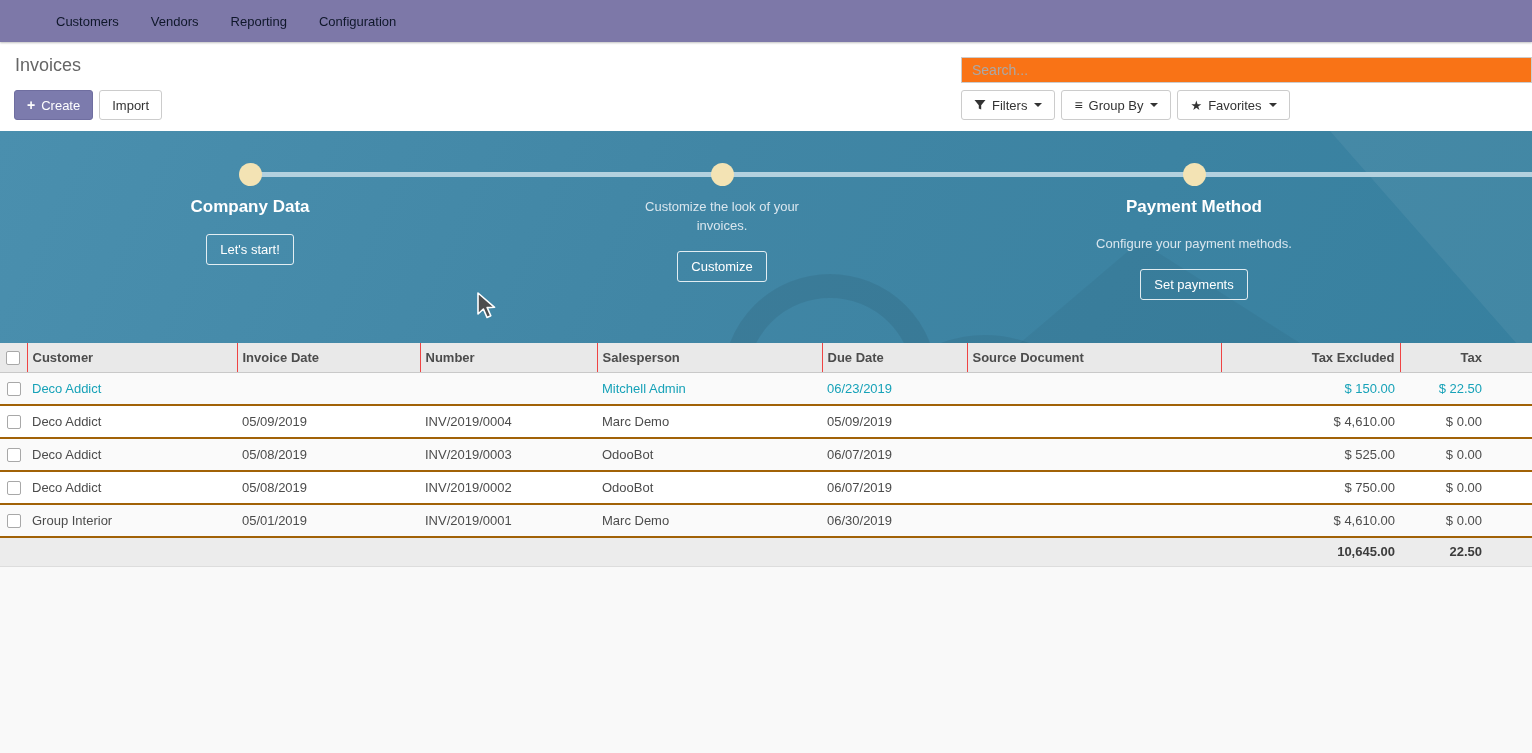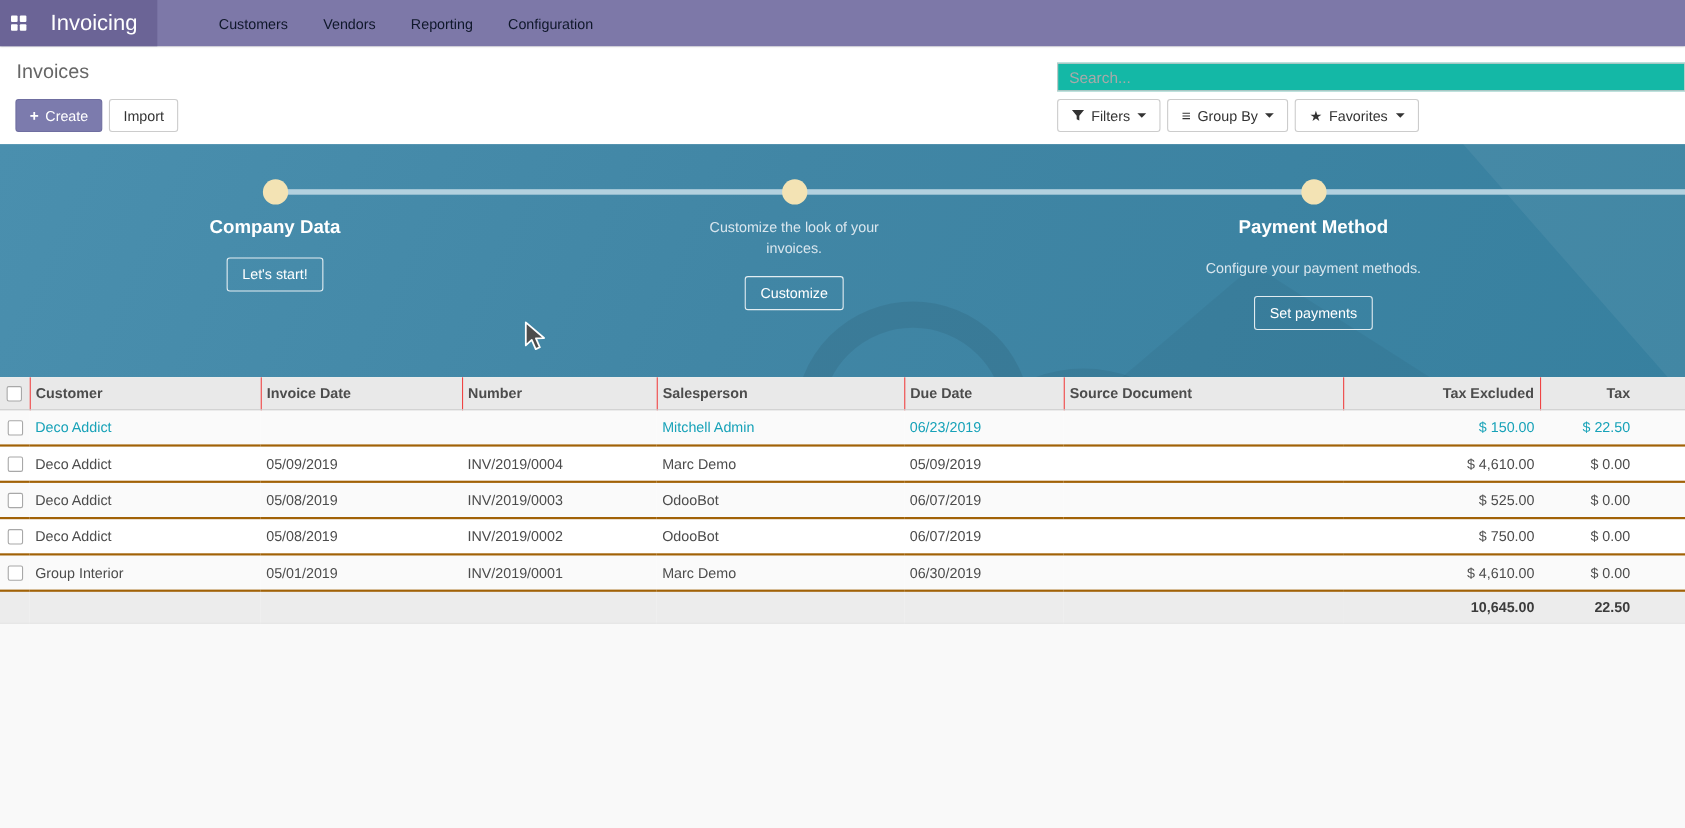--- a/index.html
+++ b/index.html
@@ -28,21 +28,21 @@
   
   .control-panel { position:absolute; top:42px; left:0; right:0; height:102px; background:#ffffff; }
   .breadcrumb { position:absolute; left:15px; top:13px; font-size:18px; color:#666; }
   .cp-buttons { position:absolute; left:14px; top:48px; display:flex; }
   .btn { display:inline-flex; align-items:center; height:30px; padding:0 12px;
     font-size:13px; border-radius:3px; border:1px solid #cccccc; background:#fff;
     color:#333; cursor:pointer; }
   .btn-primary { background:#7c7bad; border-color:#6f6ea0; color:#fff; margin-right:6px; }
   .btn-primary .plus { font-weight:bold; margin-right:6px; font-size:14px; }
   .searchbox { position:absolute; left:961px; top:15px; width:571px; height:26px;
-    border:1px solid #cccccc; background:#14b8a6; padding:0 10px; font-size:14px;
+    border:1px solid #cccccc; background:#f97316; padding:0 10px; font-size:14px;
     color:#333; font-family:"Liberation Sans",sans-serif; outline:none; }
   .searchbox::placeholder { color:#a9a9a9; }
   .filter-row { position:absolute; left:961px; top:48px; display:flex; }
   .filter-btn { margin-right:6px; }
   .filter-btn .ico { margin-right:6px; display:inline-flex; align-items:center; }
   .filter-btn .bars { font-size:14px; line-height:1; }
   .filter-btn .star { font-size:13px; line-height:1; }
   .caret { display:inline-block; width:0; height:0; margin-left:7px;
     border-left:4px solid transparent; border-right:4px solid transparent;
     border-top:4px solid #333; }
@@ -88,29 +88,20 @@
   tfoot td { height:29px; background:#ececec; font-weight:bold; color:#3c3c3c;
     border-top:1px solid #cfcfcf; border-bottom:1px solid #dddddd; padding:0 5px; }
 
   
   .cursor { position:absolute; z-index:99; pointer-events:none; }
 </style>
 </head>
 <body>
 
 <div class="navbar">
-  <div class="brand">
-    <div class="apps-icon">
-      <span></span>
-        <span></span>
-        <span></span>
-        <span></span>
-    </div>
-    <div class="app-title">Invoicing</div>
-  </div>
   <div class="nav-menu">
     <div class="nav-item">Customers</div>
     <div class="nav-item">Vendors</div>
     <div class="nav-item">Reporting</div>
     <div class="nav-item">Configuration</div>
   </div>
 </div>
 
 <div class="control-panel">
   <div class="breadcrumb">Invoices</div>

